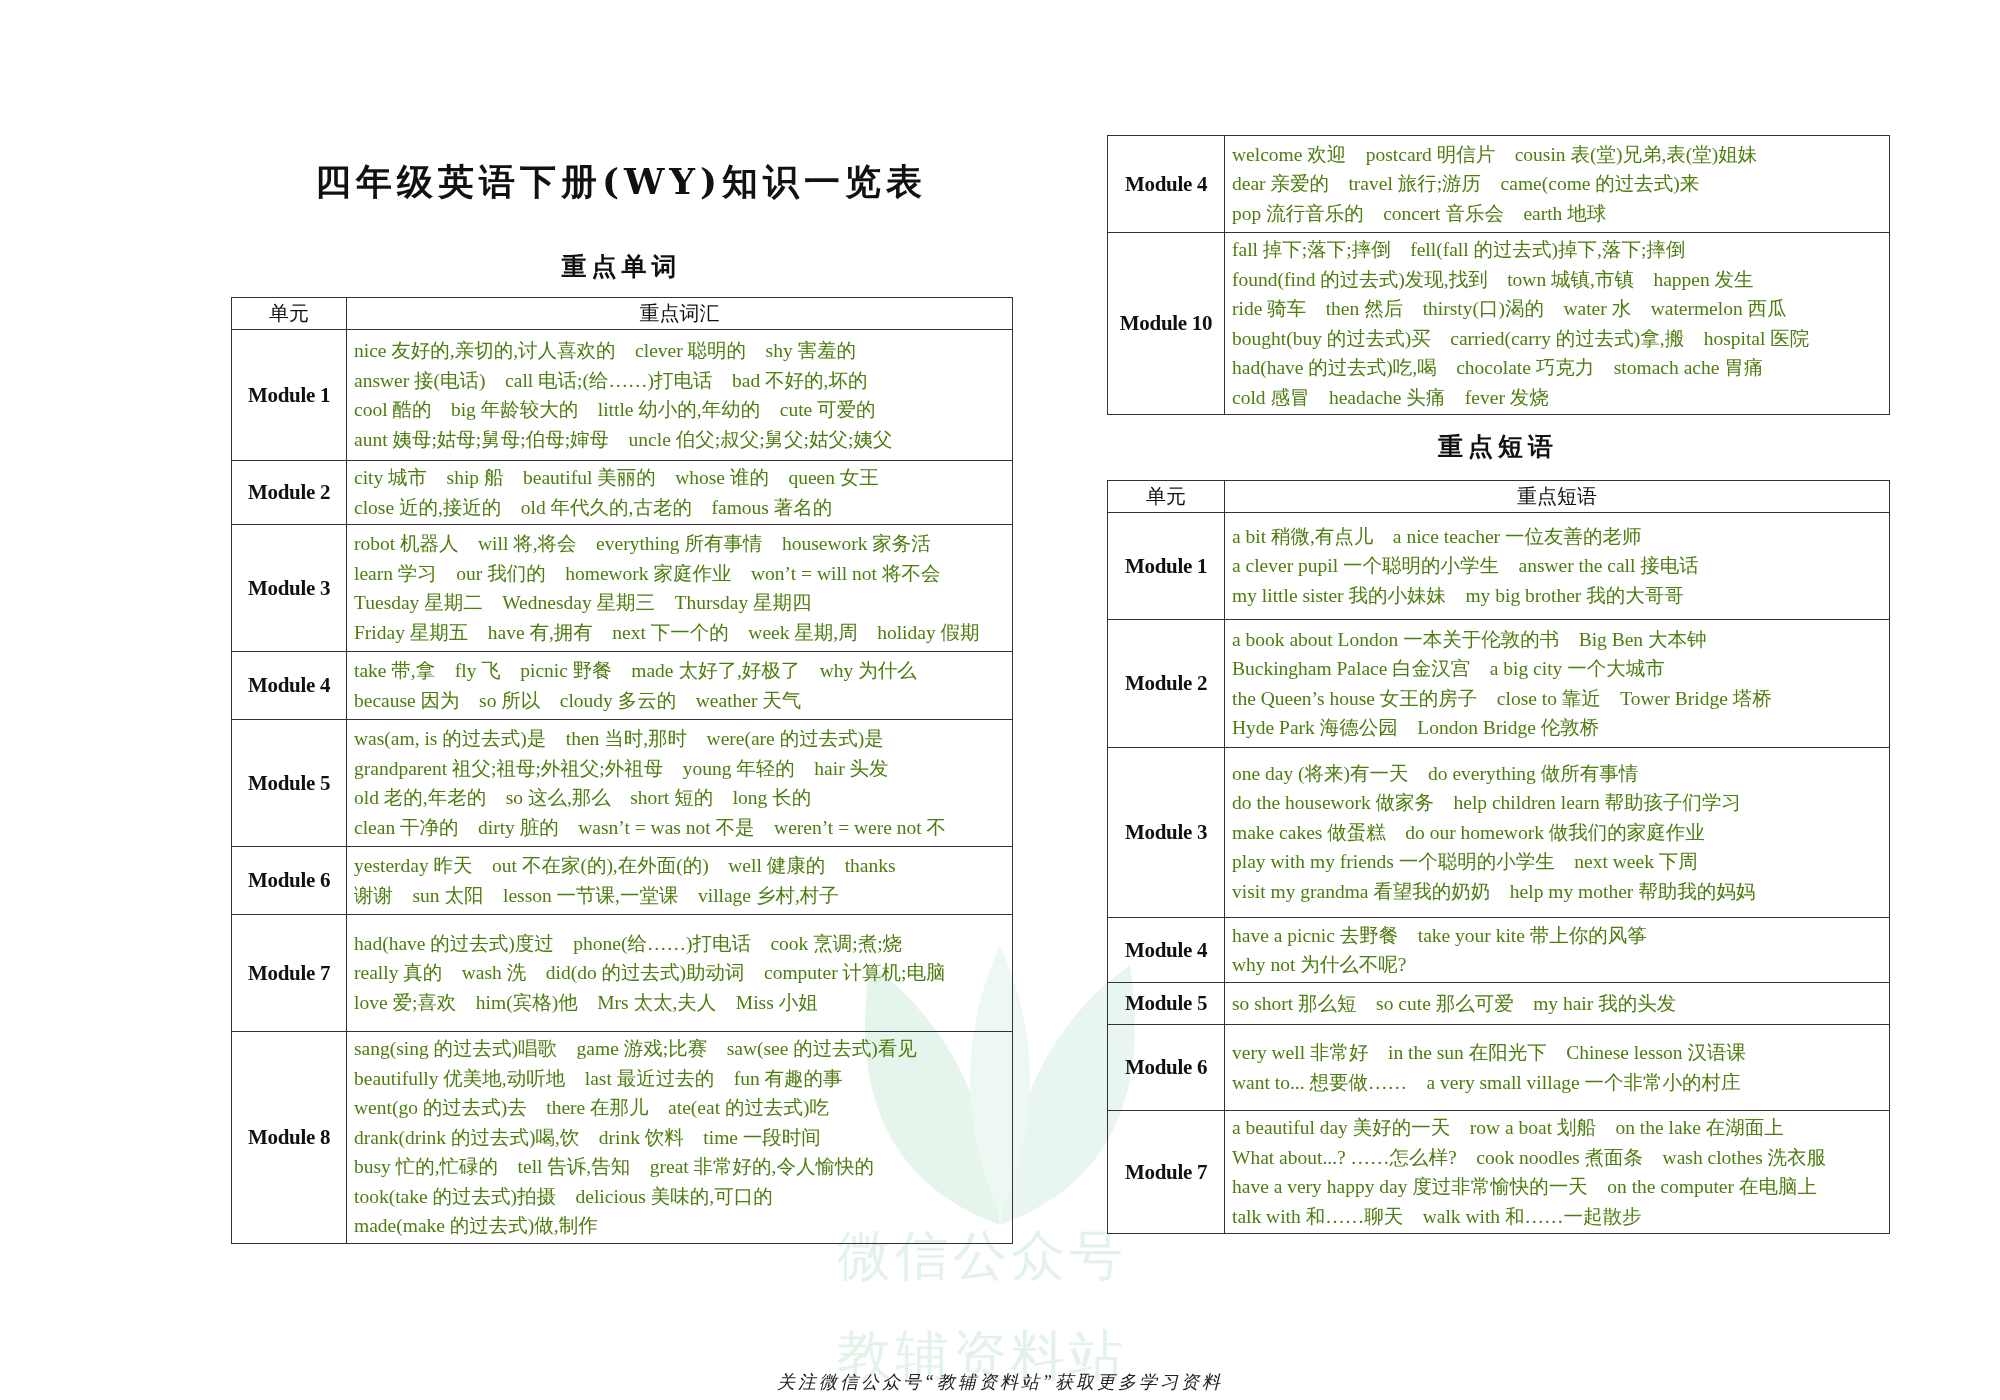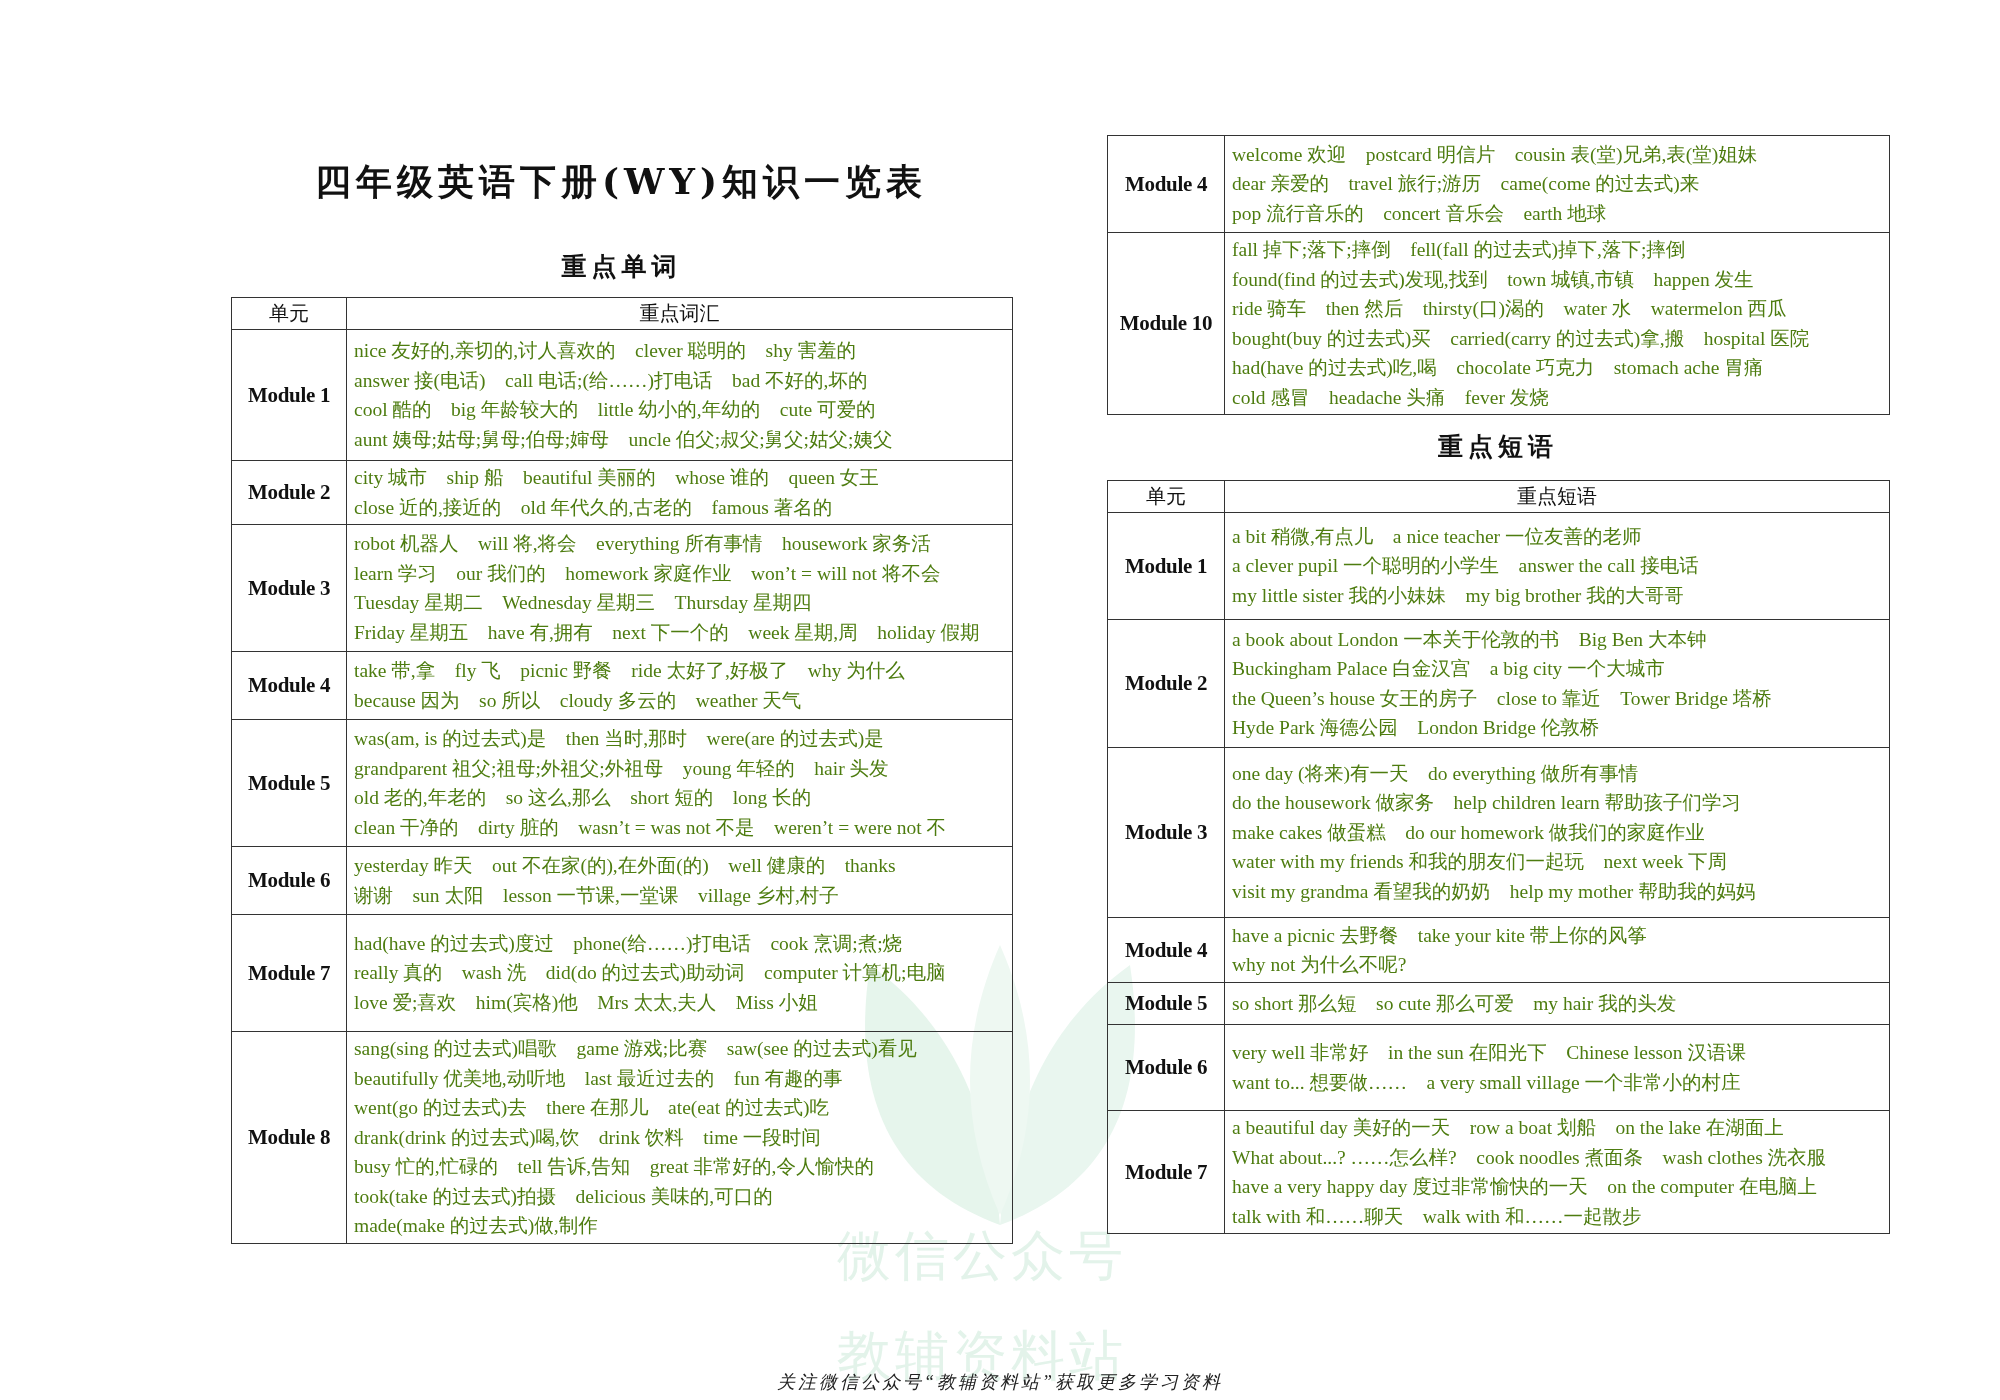--- a/index.html
+++ b/index.html
@@ -102,21 +102,21 @@
         <td class="content">
           <div>robot 机器人　will 将,将会　everything 所有事情　housework 家务活</div>
           <div>learn 学习　our 我们的　homework 家庭作业　won’t = will not 将不会</div>
           <div>Tuesday 星期二　Wednesday 星期三　Thursday 星期四</div>
           <div>Friday 星期五　have 有,拥有　next 下一个的　week 星期,周　holiday 假期</div>
         </td>
       </tr>
       <tr style="height: 68px;">
         <td class="mod">Module 4</td>
         <td class="content">
-          <div>take 带,拿　fly 飞　picnic 野餐　ride 太好了,好极了　why 为什么</div>
+          <div>take 带,拿　fly 飞　picnic 野餐　made 太好了,好极了　why 为什么</div>
           <div>because 因为　so 所以　cloudy 多云的　weather 天气</div>
         </td>
       </tr>
       <tr style="height: 127px;">
         <td class="mod">Module 5</td>
         <td class="content">
           <div>was(am, is 的过去式)是　then 当时,那时　were(are 的过去式)是</div>
           <div>grandparent 祖父;祖母;外祖父;外祖母　young 年轻的　hair 头发</div>
           <div>old 老的,年老的　so 这么,那么　short 短的　long 长的</div>
           <div>clean 干净的　dirty 脏的　wasn’t = was not 不是　weren’t = were not 不</div>
@@ -210,21 +210,21 @@
           <div>the Queen’s house 女王的房子　close to 靠近　Tower Bridge 塔桥</div>
           <div>Hyde Park 海德公园　London Bridge 伦敦桥</div>
         </td>
       </tr>
       <tr style="height: 170px;">
         <td class="mod">Module 3</td>
         <td class="content">
           <div>one day (将来)有一天　do everything 做所有事情</div>
           <div>do the housework 做家务　help children learn 帮助孩子们学习</div>
           <div>make cakes 做蛋糕　do our homework 做我们的家庭作业</div>
-          <div>water with my friends 和我的朋友们一起玩　next week 下周</div>
+          <div>play with my friends 一个聪明的小学生　next week 下周</div>
           <div>visit my grandma 看望我的奶奶　help my mother 帮助我的妈妈</div>
         </td>
       </tr>
       <tr style="height: 65px;">
         <td class="mod">Module 4</td>
         <td class="content">
           <div>have a picnic 去野餐　take your kite 带上你的风筝</div>
           <div>why not 为什么不呢?</div>
         </td>
       </tr>

